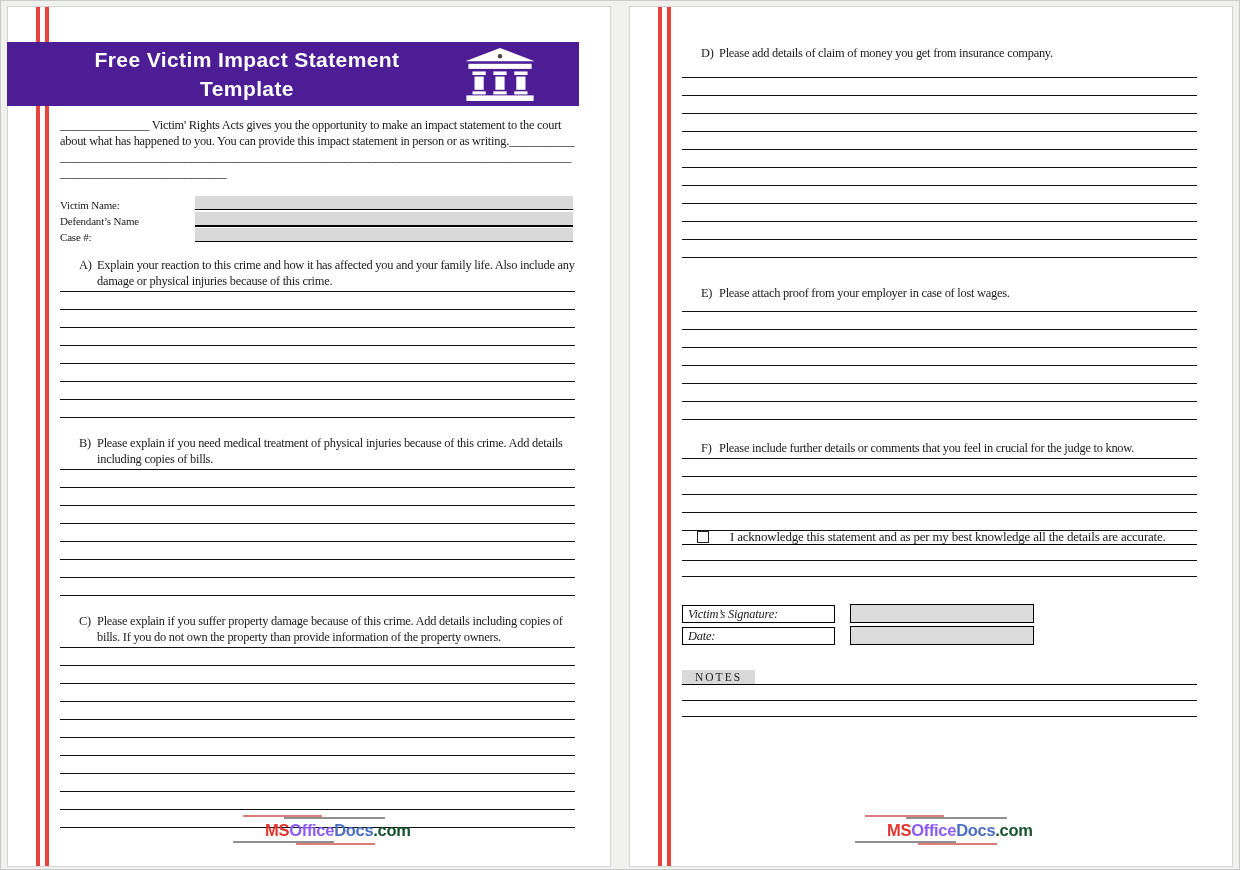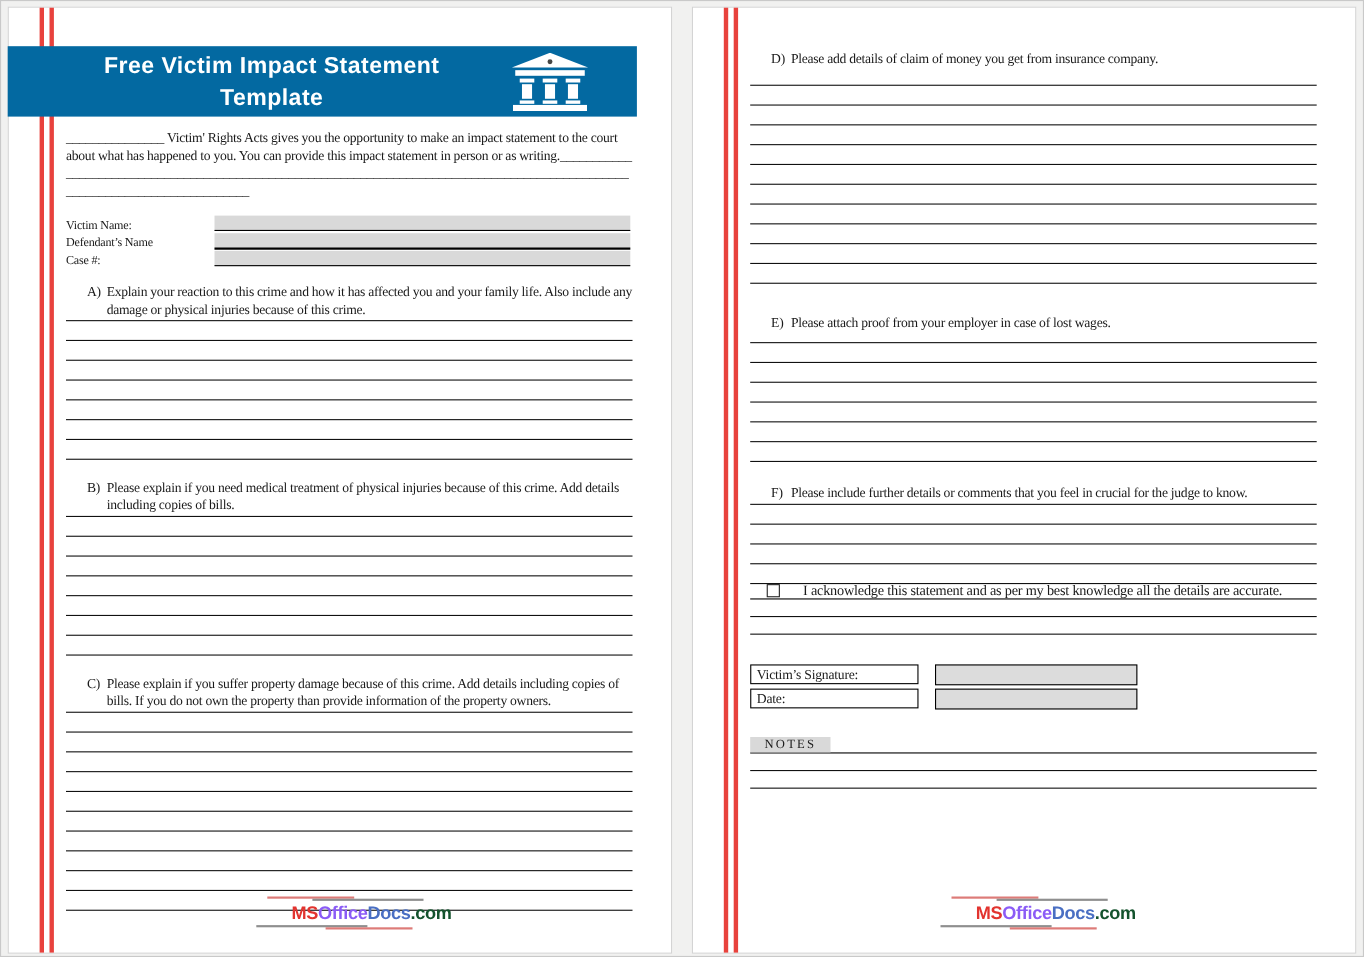--- a/index.html
+++ b/index.html
@@ -12,21 +12,21 @@
     position:absolute;top:5px;width:604px;height:861px;background:#fff;
     border:1px solid #d4d4d4;box-sizing:border-box;
   }
   #page1{left:6px;}
   #page2{left:628px;}
   .stripe{position:absolute;top:0;bottom:0;width:4px;background:#e8423d;z-index:1;}
   .stripe.s1{left:28px;}
   .stripe.s2{left:37px;}
 
   
-  .banner{position:absolute;left:-1px;top:35px;width:572px;height:64px;background:#0369a1;z-index:2;}
+  .banner{position:absolute;left:-1px;top:35px;width:572px;height:64px;background:#4c1d95;z-index:2;}
   .banner-title{
     position:absolute;left:40px;top:3px;width:400px;text-align:center;color:#fff;
     font-family:"Liberation Sans","DejaVu Sans",sans-serif;font-weight:700;
     font-size:21px;line-height:29px;letter-spacing:.4px;
   }
   .banner-icon{position:absolute;right:44px;top:6px;}
 
   
   .doc-text{font-size:12.4px;letter-spacing:-0.25px;line-height:16px;}
   .intro{position:absolute;left:52px;top:110px;width:515px;margin:0;z-index:2;}
@@ -55,21 +55,21 @@
 
   
   .ack-block{position:absolute;left:52px;top:521px;width:515px;z-index:2;}
   .ack-row{position:relative;border-bottom:1.6px solid #000;padding:1px 0 0 48px;font-size:13px;letter-spacing:-0.2px;line-height:15px;}
   .cbx{position:absolute;left:15px;top:3px;width:10px;height:10px;border:1.4px solid #222;background:#fff;}
   .ack-rule{height:15px;border-bottom:1.6px solid #111;}
 
   
   .sig-block{position:absolute;left:52px;top:597px;width:515px;z-index:2;}
   .sig-row{position:relative;height:18px;margin-bottom:4px;}
-  .sig-label{display:inline-block;box-sizing:border-box;width:153px;height:18px;border:1px solid #000;padding:1px 5px;font-size:12.4px;letter-spacing:-0.2px;}
+  .sig-label{display:inline-block;box-sizing:border-box;width:153px;height:18px;border:1px solid #000;padding:1px 5px;font-size:12.4px;letter-spacing:-0.2px;font-style:italic;}
   .sig-box{position:absolute;left:168px;top:0;width:182px;height:17px;background:#dcdcdc;border:1px solid #000;}
 
   
   .notes-block{position:absolute;left:52px;top:660px;width:515px;z-index:2;}
   .notes-head{border-bottom:1.6px solid #000;height:17px;}
   .notes-label{display:inline-block;margin-left:0;background:#d9d9d9;padding:1px 13px 1px 13px;font-size:11.5px;letter-spacing:2px;}
   .notes-rule{height:15px;border-bottom:1.6px solid #111;}
 
   
   .brand{position:absolute;left:0;right:0;top:808px;display:flex;justify-content:center;z-index:2;}

